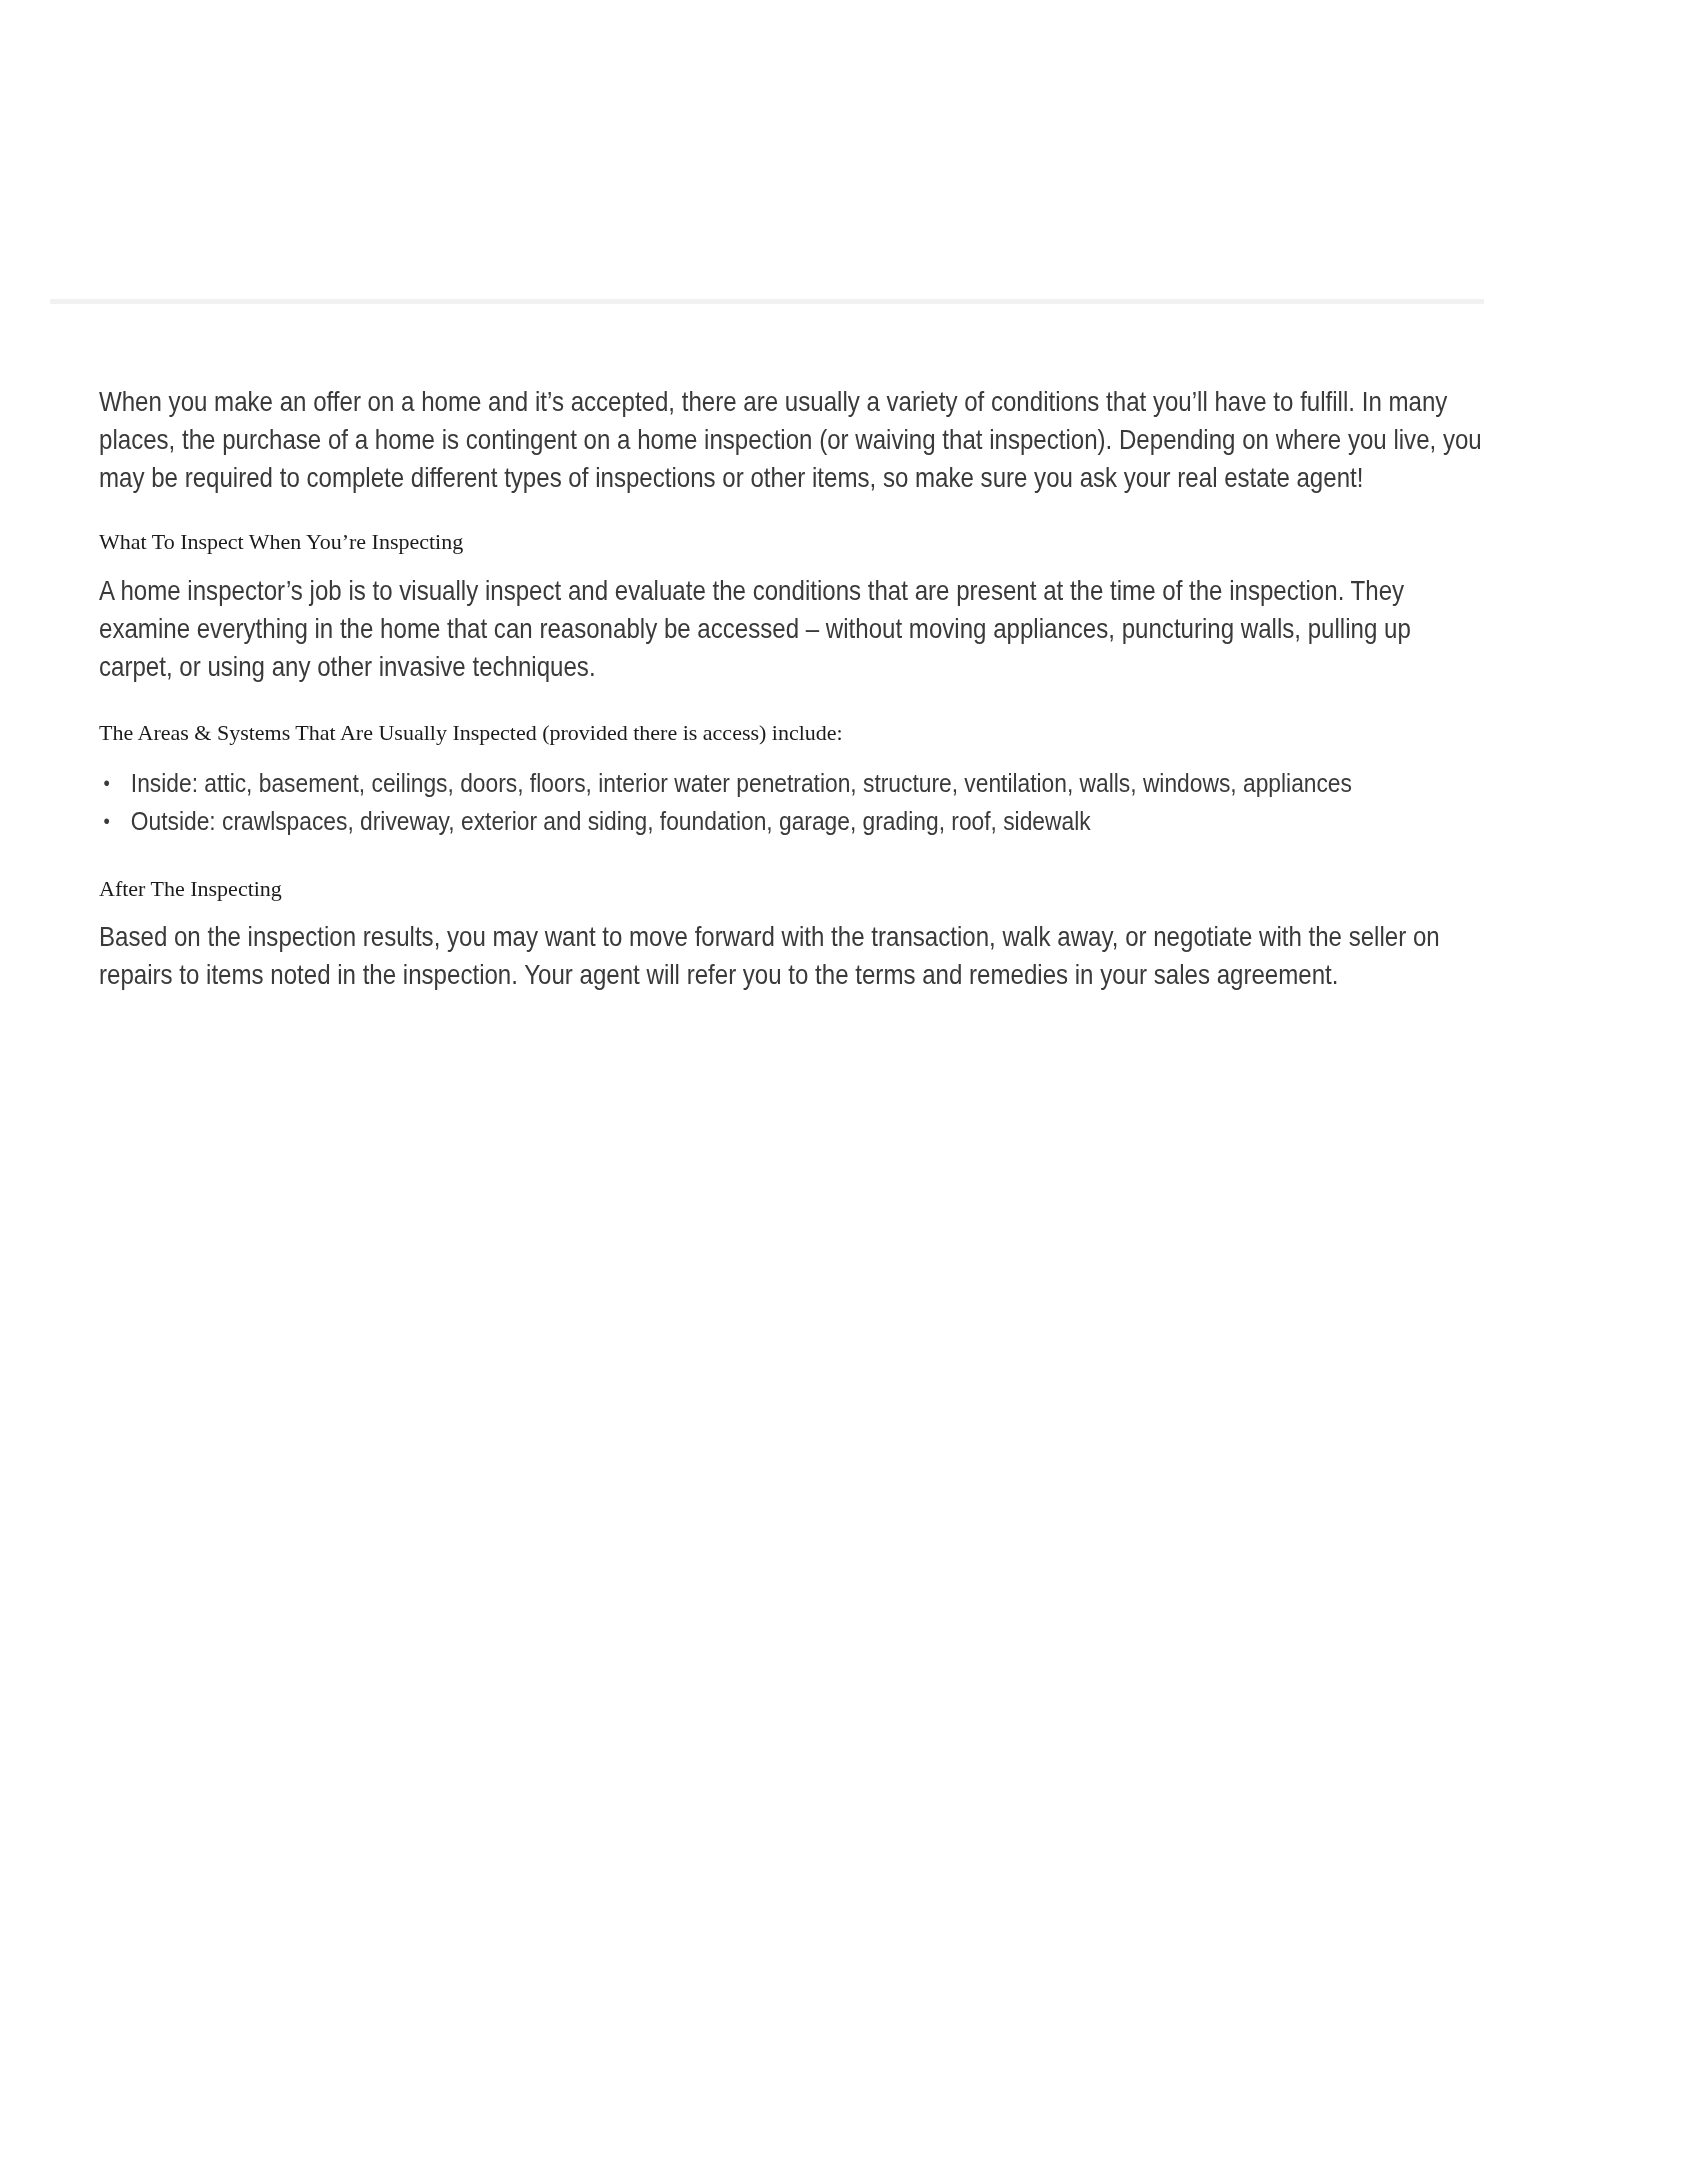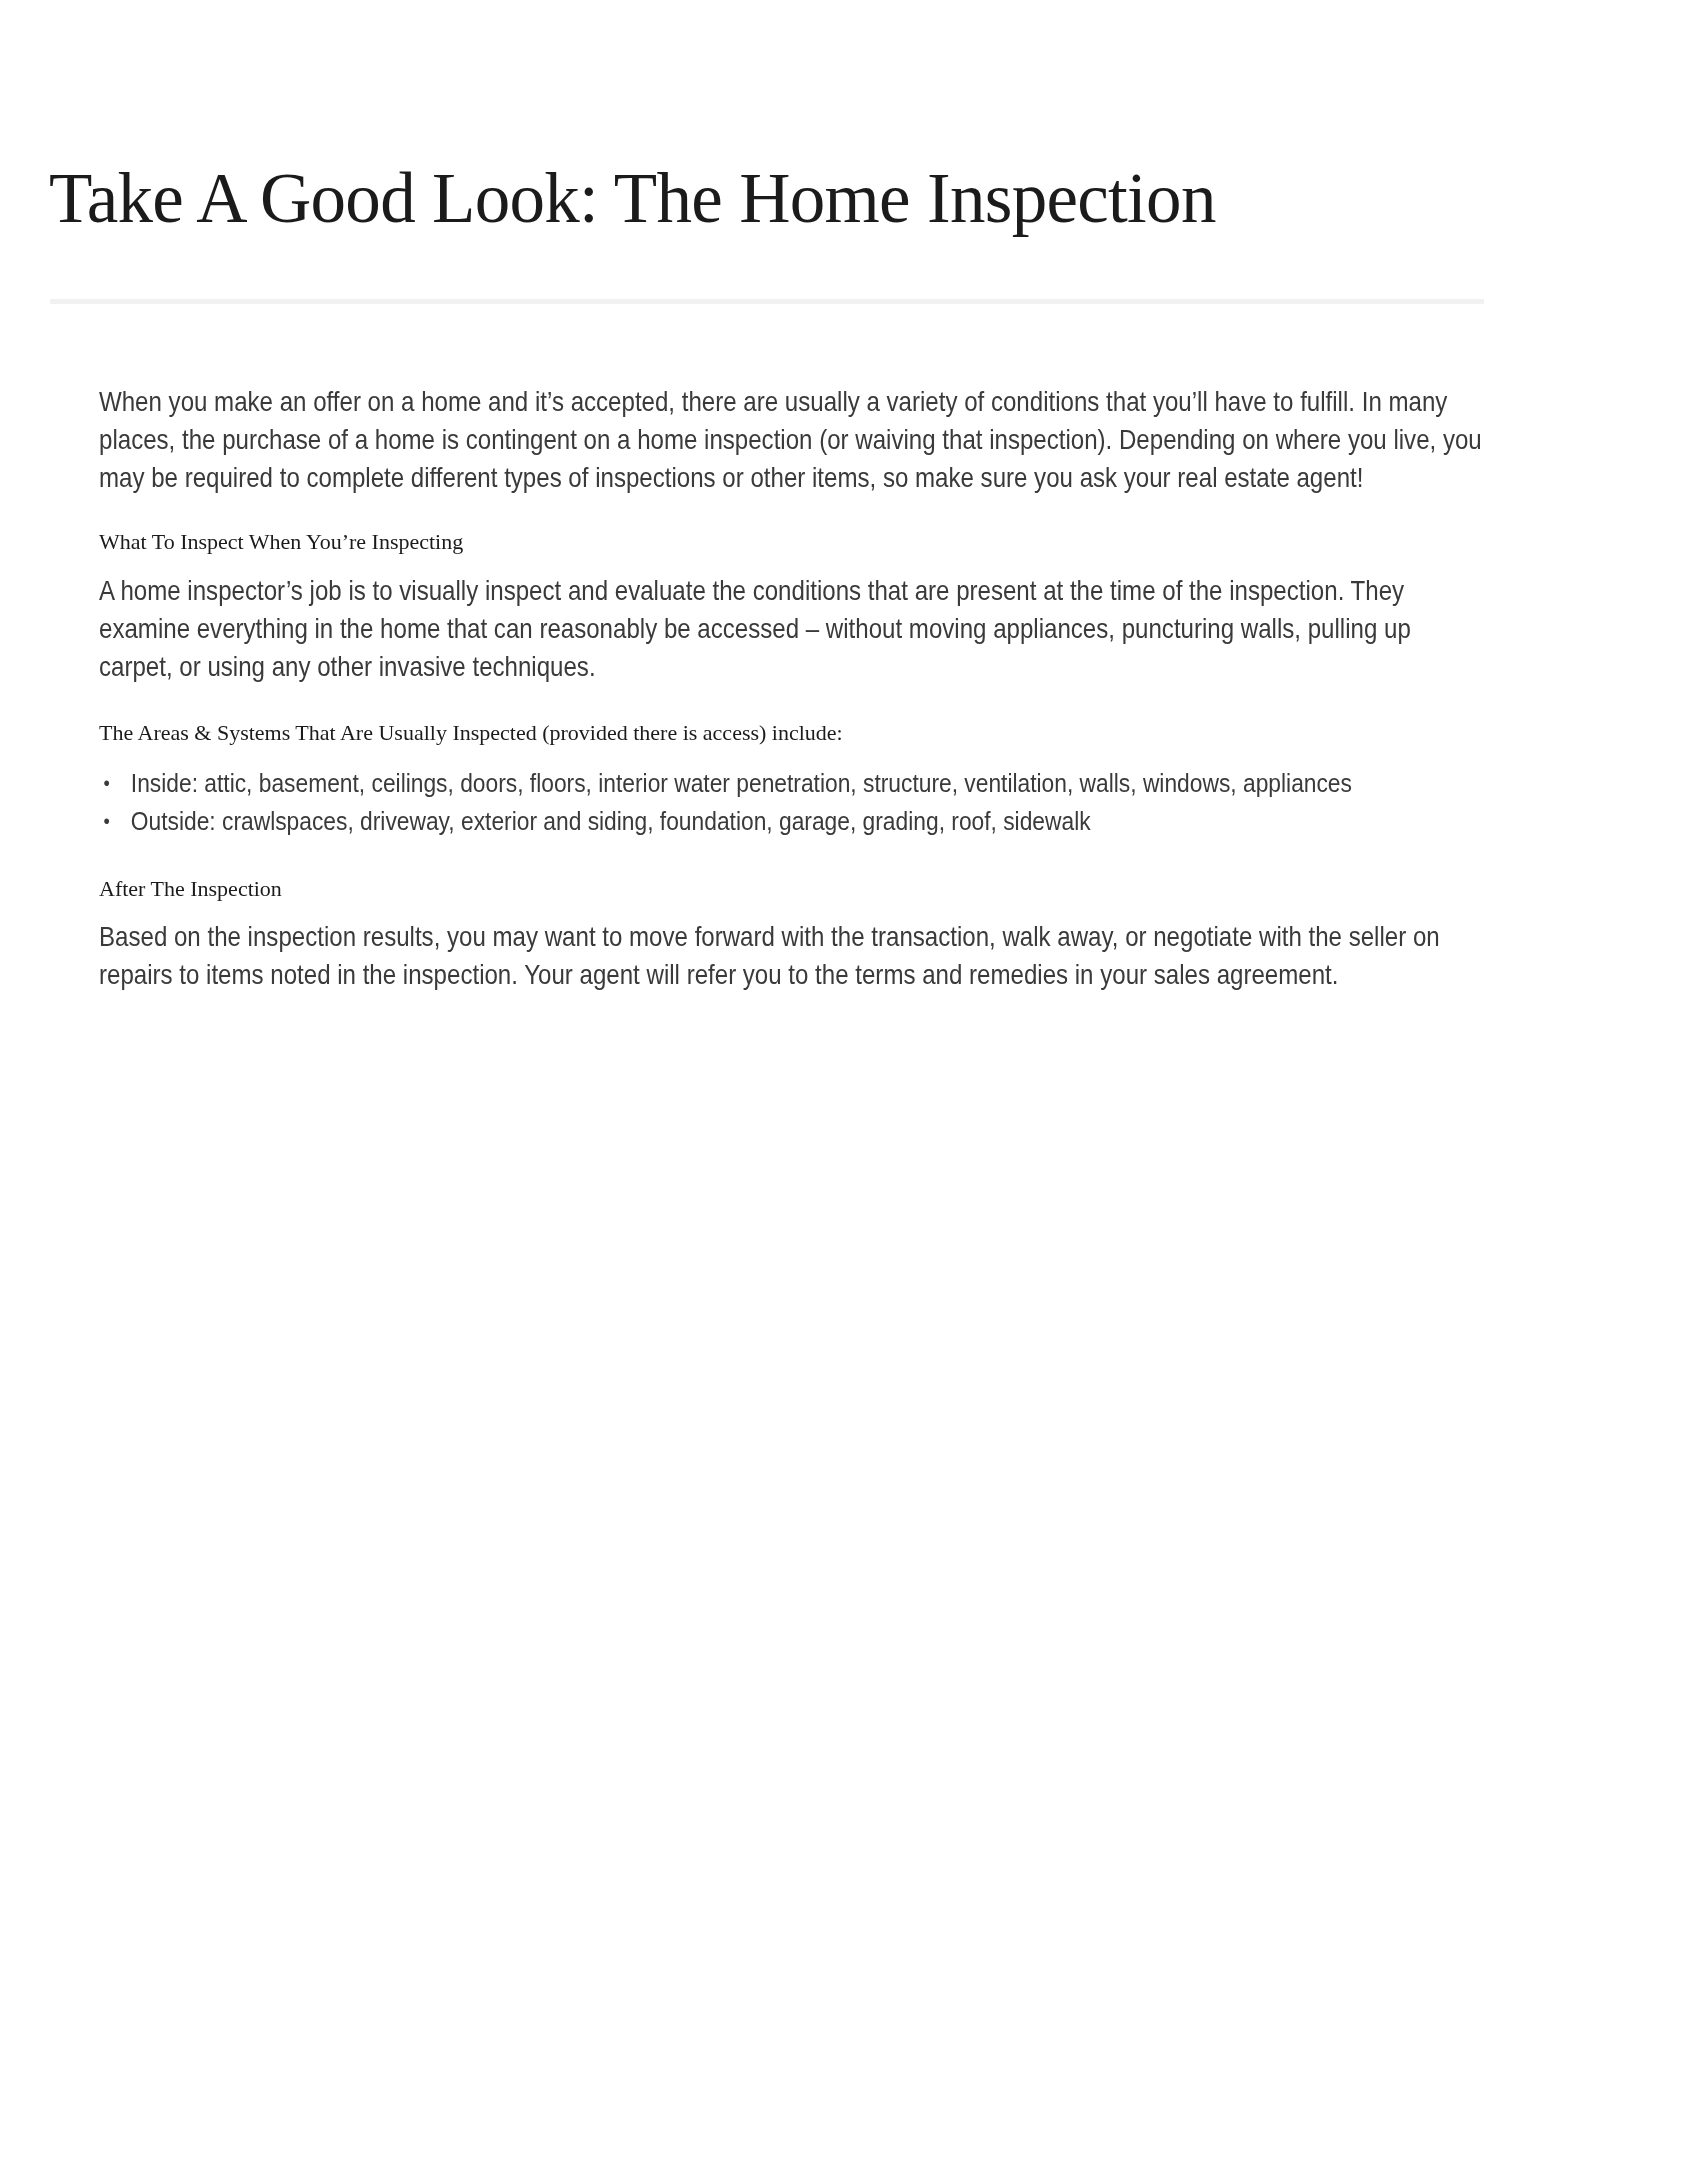--- a/index.html
+++ b/index.html
@@ -91,21 +91,20 @@
     font-size: 21px;
     line-height: 38px;
     color: #3a3a3a;
   }
 </style>
 </head>
 <body>
 
 <div class="page">
 
-  <h1 class="title">Take A Good Look: The Home Inspection</h1>
 
   <div class="divider"></div>
 
   <p class="body-text p-intro">When you make an offer on a home and it’s accepted, there are usually a variety of conditions that you’ll have to fulfill. In many
 places, the purchase of a home is contingent on a home inspection (or waiving that inspection). Depending on where you live, you
 may be required to complete different types of inspections or other items, so make sure you ask your real estate agent!</p>
 
   <h2 class="heading h2-what">What To Inspect When You’re Inspecting</h2>
 
   <p class="body-text p-inspect">A home inspector’s job is to visually inspect and evaluate the conditions that are present at the time of the inspection. They
@@ -118,19 +117,19 @@
     <li>
       <span class="dot">•</span>
       <span>Inside: attic, basement, ceilings, doors, floors, interior water penetration, structure, ventilation, walls, windows, appliances</span>
     </li>
     <li>
       <span class="dot">•</span>
       <span>Outside: crawlspaces, driveway, exterior and siding, foundation, garage, grading, roof, sidewalk</span>
     </li>
   </ul>
 
-  <h2 class="heading h2-after">After The Inspection</h2>
+  <h2 class="heading h2-after">After The Inspecting</h2>
 
   <p class="body-text p-after">Based on the inspection results, you may want to move forward with the transaction, walk away, or negotiate with the seller on
 repairs to items noted in the inspection. Your agent will refer you to the terms and remedies in your sales agreement.</p>
 
 </div>
 
 
 </body></html>

